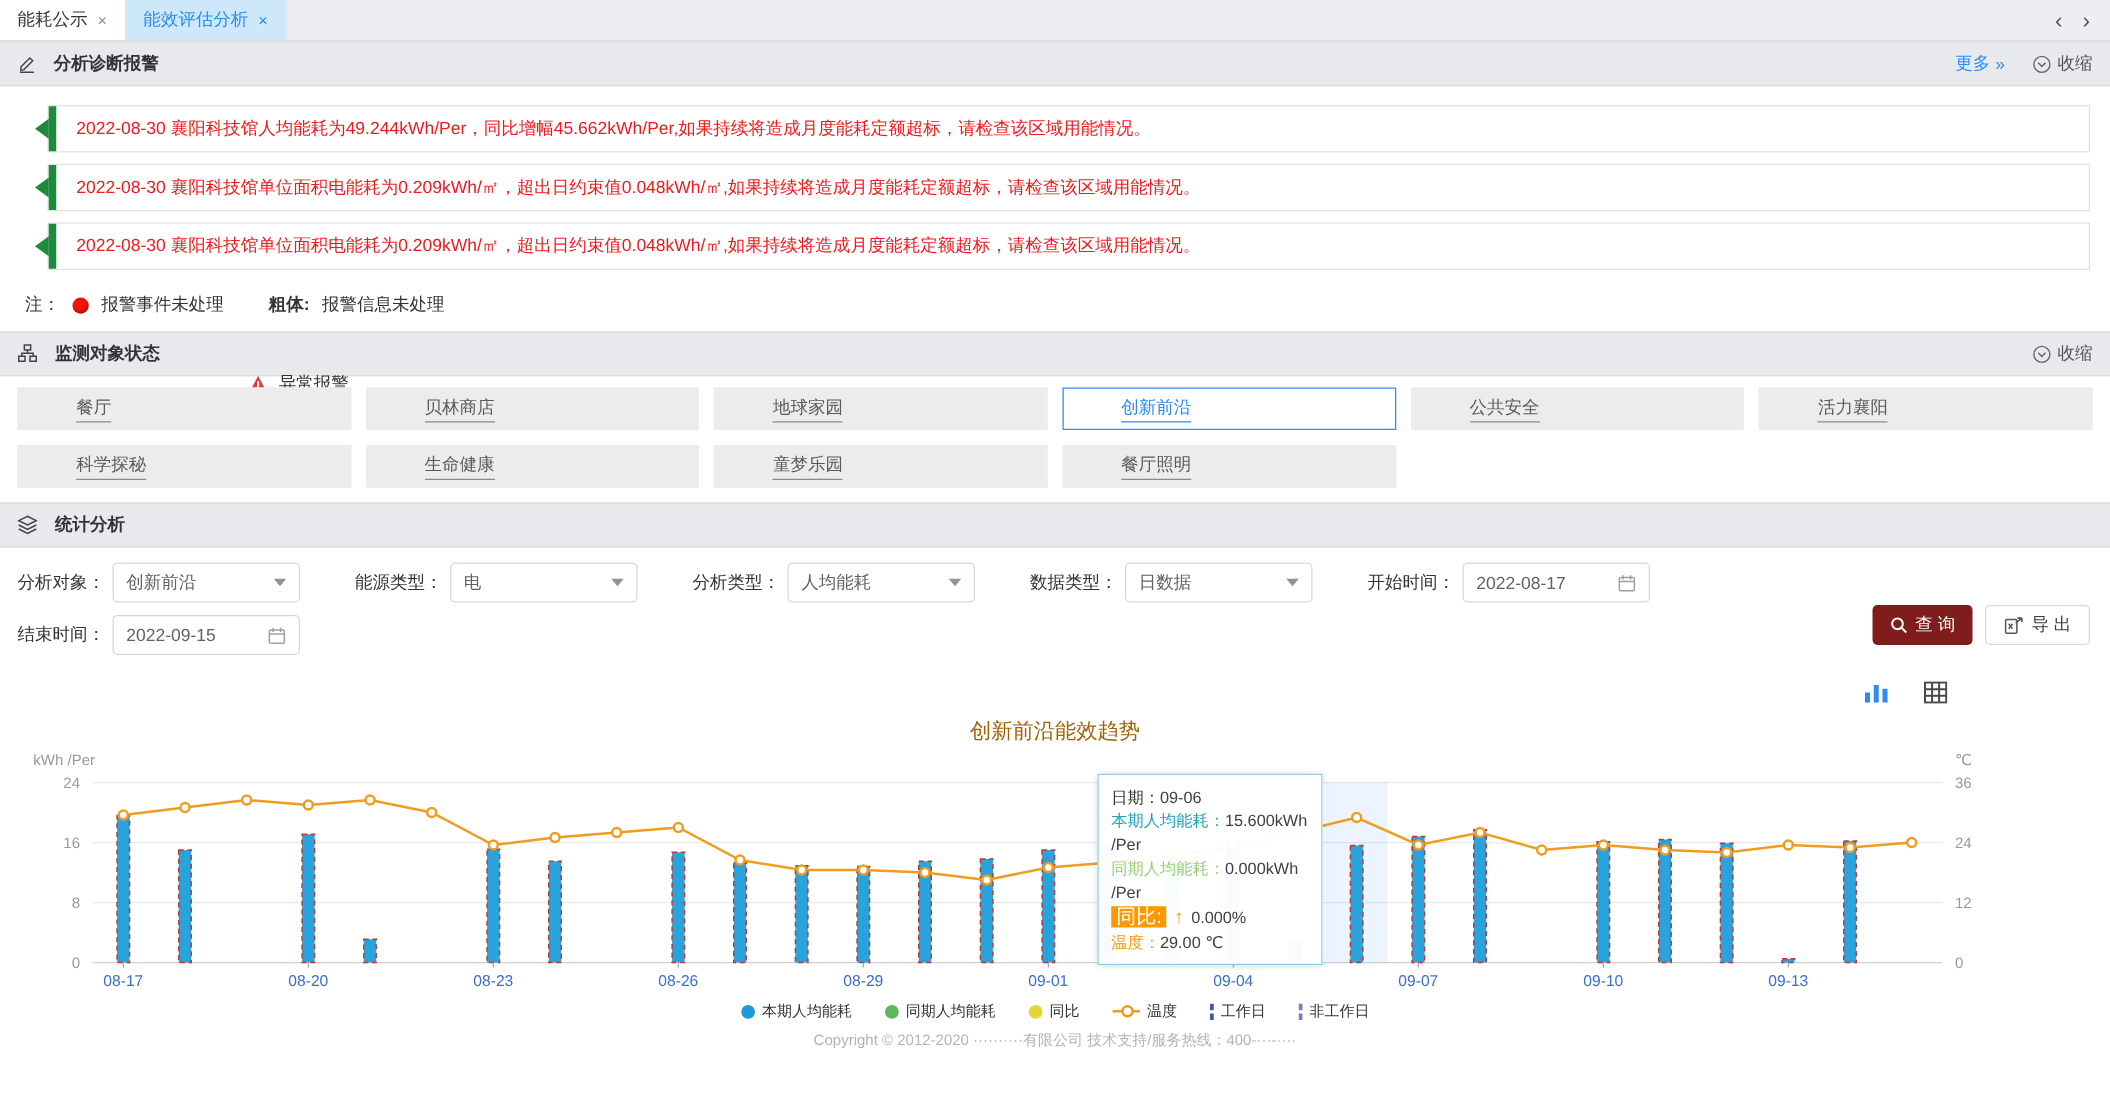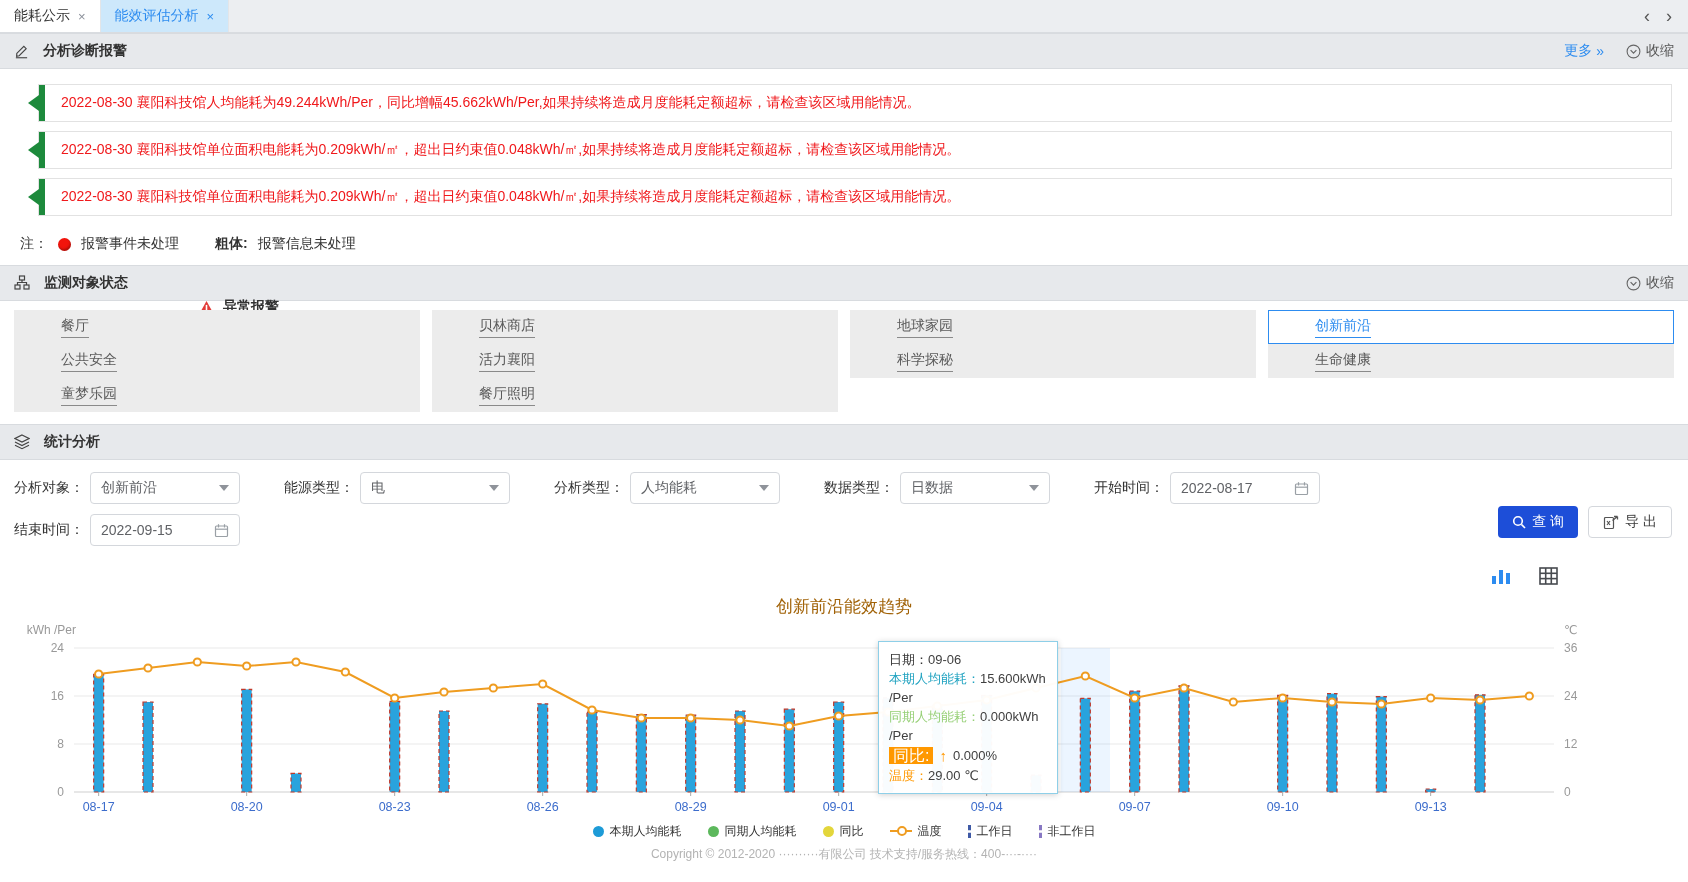--- a/index.html
+++ b/index.html
@@ -16,21 +16,21 @@
   .tab .tclose { font-size:13px; color:#8a8f99; }
   .tab.active .tclose { color:#2d8cf0; }
   .tab-arrows { margin-left:auto; display:flex; align-items:center; gap:16px;
     padding-right:16px; color:#555; font-size:18px; }
   .tab-arrows span { cursor:pointer; }
 
   
   .sec-header { height:36px; background:#e7e9ec; border-bottom:1px solid #d8dbdf;
     border-top:1px solid #d8dbdf; display:flex; align-items:center; padding:12px 14px;
     font-size:14px; font-weight:bold; color:#333; gap:14px; }
-  .sec-header .hdr-sub { margin-left:56px; display:flex; align-items:flex-end; gap:8px; font-weight:bold;margin-top:47px; }
+  .sec-header .hdr-sub { margin-left:56px; display:flex; align-items:flex-end; gap:8px; font-weight:normal;margin-top:47px; }
   .hdr-right { margin-left:auto; display:flex; align-items:center; gap:22px; font-weight:normal; }
   .more-link { color:#2d8cf0; font-size:14px; cursor:pointer; display:flex; gap:4px; align-items:center; }
   .collapse { color:#555; font-size:14px; cursor:pointer; display:flex; gap:5px; align-items:center; }
   .icon { display:inline-flex; align-items:center; }
 
   
   .alerts { padding:6px 0 0 0; }
   .alert { position:relative; margin:9px 16px 9px 38px; border:1px solid #e2e2e2;
     height:38px; display:flex; align-items:center; padding-left:22px;
     color:#f0191c; font-size:14px; background:#fff; }
@@ -38,42 +38,42 @@
   .alert .flag::before { content:""; position:absolute; left:-11px; top:50%;
     transform:translateY(-50%); border:8px solid transparent; border-right:11px solid #1d8a3c;
     border-left:none; }
   .note { padding:10px 20px 12px 20px; font-size:14px; color:#333;
     display:flex; align-items:center; gap:10px; }
   .note .dot { width:13px; height:13px; border-radius:50%; background:#f2140c;
     display:inline-block; box-shadow:inset -1px -2px 2px rgba(0,0,0,.25); }
   .note b { margin-left:26px; }
 
   
-  .bgrid { display:grid; grid-template-columns:repeat(4,1fr); gap:0 12px; padding:9px 14px 12px 14px;text-align:center; }
+  .bgrid { display:grid; grid-template-columns:repeat(6,1fr); gap:12px 12px; padding:9px 14px 12px 14px;text-align:center; }
   .bld { height:34px; background:#ececec; border:1px solid #ececec; display:flex;
     align-items:center; padding-left:46px; font-size:14px; color:#5a5a5a; cursor:pointer; }
   .bld span { border-bottom:1px solid #8a8a8a; padding-bottom:2px; }
   .bld.selected { background:#fff; border:1px solid #2d8cf0; color:#2d8cf0; }
   .bld.selected span { border-bottom-color:#2d8cf0; }
 
   
   .stats-body { position:relative; padding:12px 14px 4px 14px; }
   .filters-row { display:flex; align-items:center; gap:44px; margin-bottom:10px; }
   .filter { display:flex; align-items:center; }
   .filter label { font-size:14px; color:#333; margin-right:6px; white-space:nowrap; }
   .fbox { width:150px; height:32px; border:1px solid #d4d7dc; border-radius:4px;
     display:flex; align-items:center; padding:0 10px; font-size:14px; color:#606266;
     background:#fff; cursor:pointer; }
   .fbox .caret { margin-left:auto; width:0; height:0; border-left:5px solid transparent;
     border-right:5px solid transparent; border-top:6px solid #8f939a; }
   .fbox .cal { margin-left:auto; }
   .action-btns { position:absolute; right:16px; top:46px; display:flex; gap:10px; }
   .btn { height:32px; border-radius:4px; font-size:14px; display:flex; align-items:center;
     gap:6px; padding:0 14px; cursor:pointer; border:none; }
-  .btn-primary { background:#1d4ed8; color:#fff; }
+  .btn-primary { background:#7f1d1d; color:#fff; }
   .btn-plain { background:#fff; color:#3d3d3d; border:1px solid #d4d7dc; }
 
   
   .chart-toggles { display:flex; justify-content:flex-end; gap:28px; padding:4px 130px 2px 0; height:34px; align-items:center; }
   .chart-toggles .tg { cursor:pointer; }
   .chart-block { position:relative; }
   .chart-title { text-align:center; font-size:17px; color:#a16207; height:26px; line-height:26px; }
   #chart-svg { display:block; margin-left:14px; }
   .legend { display:flex; justify-content:center; align-items:center; gap:26px;
     font-size:12px; color:#333; height:22px; }

